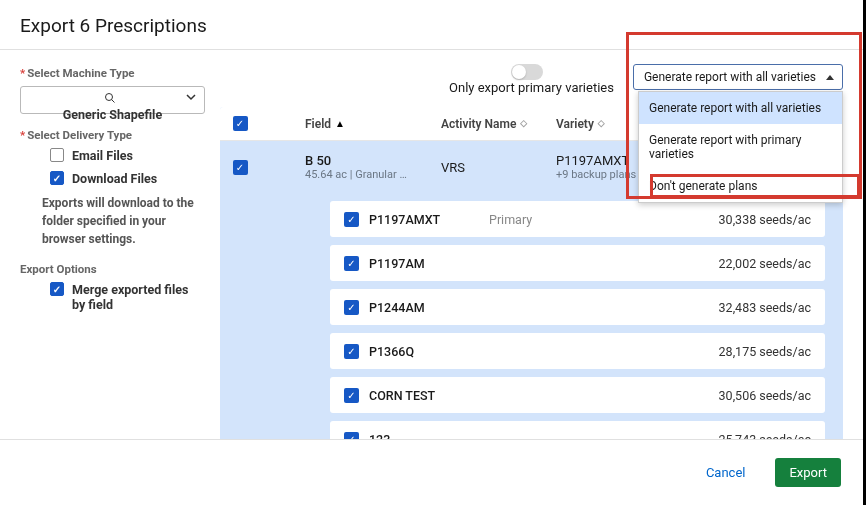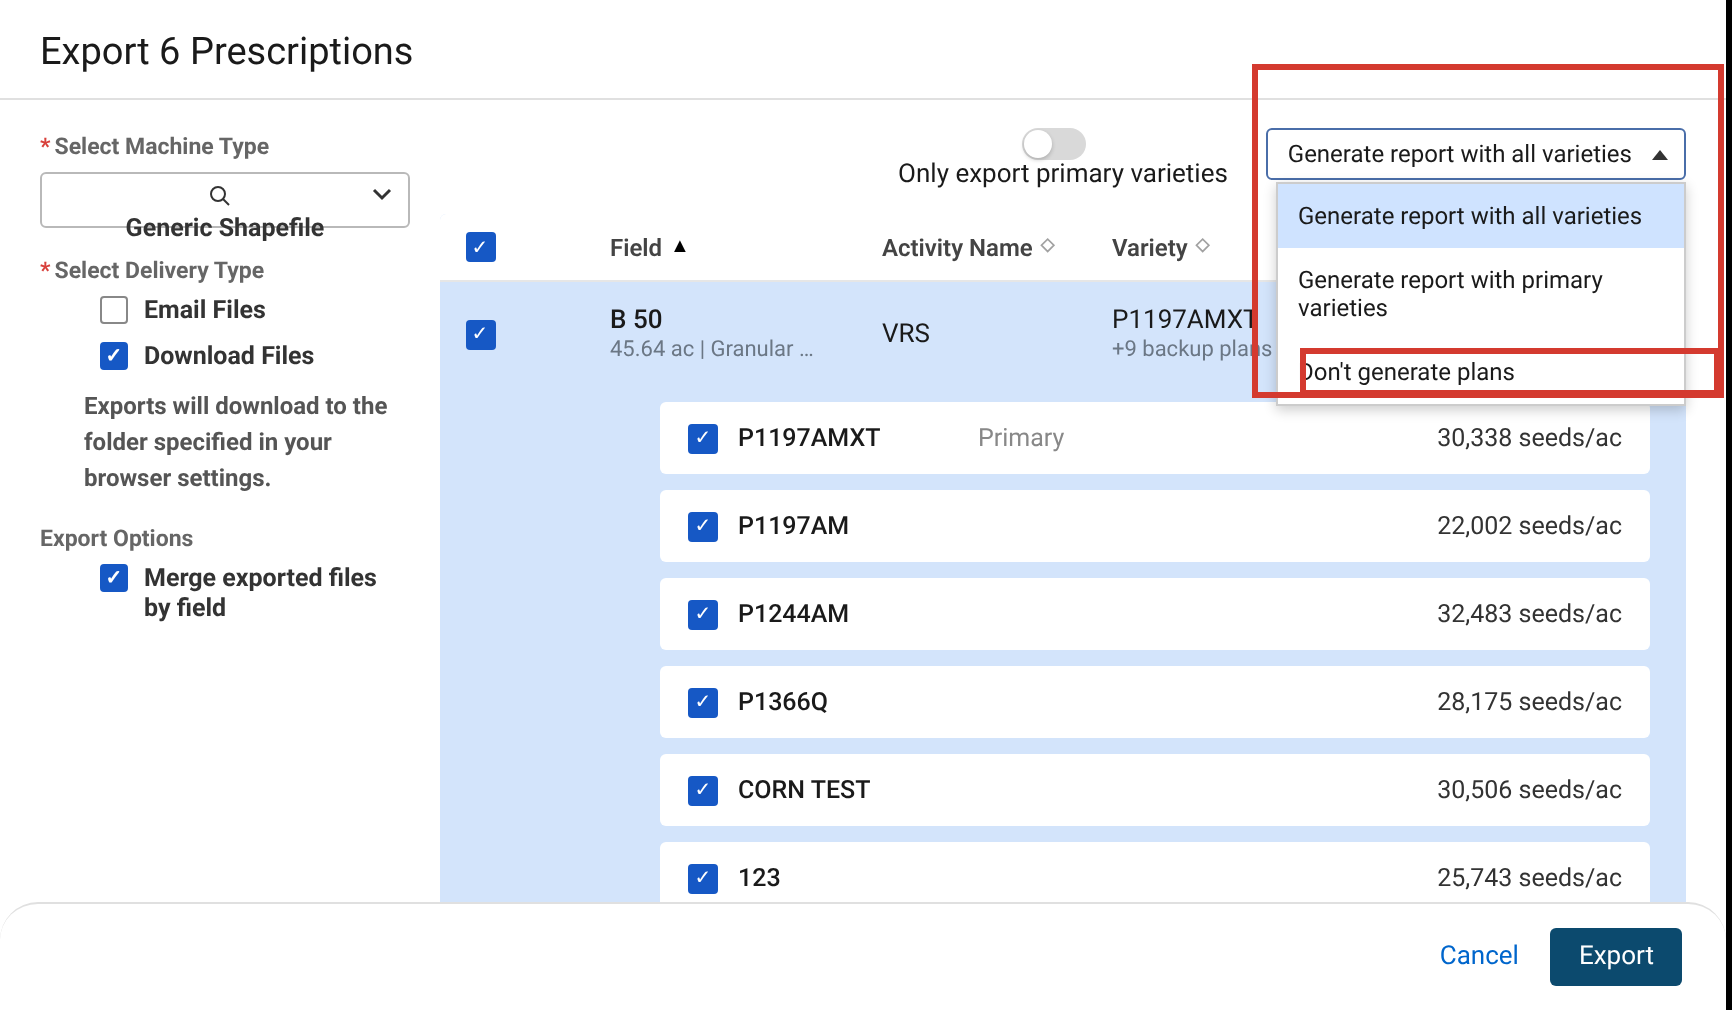--- a/index.html
+++ b/index.html
@@ -39,23 +39,23 @@
   .trow{height:52px;}
   .field-sub{font-size:11px;color:#6b7785;white-space:nowrap;overflow:hidden;text-overflow:ellipsis;}
   .var-sub{font-size:11px;color:#6b7785;}
   .sublist{padding:0 0 14px 0;}
   .subrow{background:#fff;border-radius:3px;margin:8px 18px 0 110px;height:36px;padding:0 14px;font-size:12.5px;}
   .subrow .subchk{margin-right:10px;}
   .subrow .sname{width:120px;font-weight:500;}
   .subrow .sprim{width:70px;color:#888;}
   .subrow .srate{flex:1;text-align:right;color:#333;}
   .blue-chk{width:15px;height:15px;border-radius:2px;background:#1658c5;display:flex;align-items:center;justify-content:center;color:#fff;font-size:10px;}
-  .footer{position:absolute;bottom:0;left:0;right:0;height:54px;border-top:1px solid #e0e0e0;display:flex;justify-content:flex-end;align-items:center;padding:0 22px;gap:16px;background:#fff;border-radius:19px;}
+  .footer{position:absolute;bottom:0;left:0;right:0;height:66px;border-top:1px solid #e0e0e0;display:flex;justify-content:flex-end;align-items:center;padding:0 22px;gap:30px;background:#fff;}
   .btn-cancel{color:#0066cc;font-size:13px;cursor:pointer;}
-  .btn-export{background:#0c4a6e;color:#fff;border-radius:3px;padding:7px 14px;font-size:13px;cursor:pointer;}
+  .btn-export{background:#15803d;color:#fff;border-radius:3px;padding:7px 14px;font-size:13px;cursor:pointer;}
   .redbox{position:absolute;border:3px solid #d43a2f;pointer-events:none;z-index:20;}
   #rb1{left:626px;top:32px;width:236px;height:167px;}
   #rb2{left:650px;top:174px;width:210px;height:24px;}
 </style>
 </head>
 <body>
 
 <div class="header">Export 6 Prescriptions</div>
 
 <div class="main">

